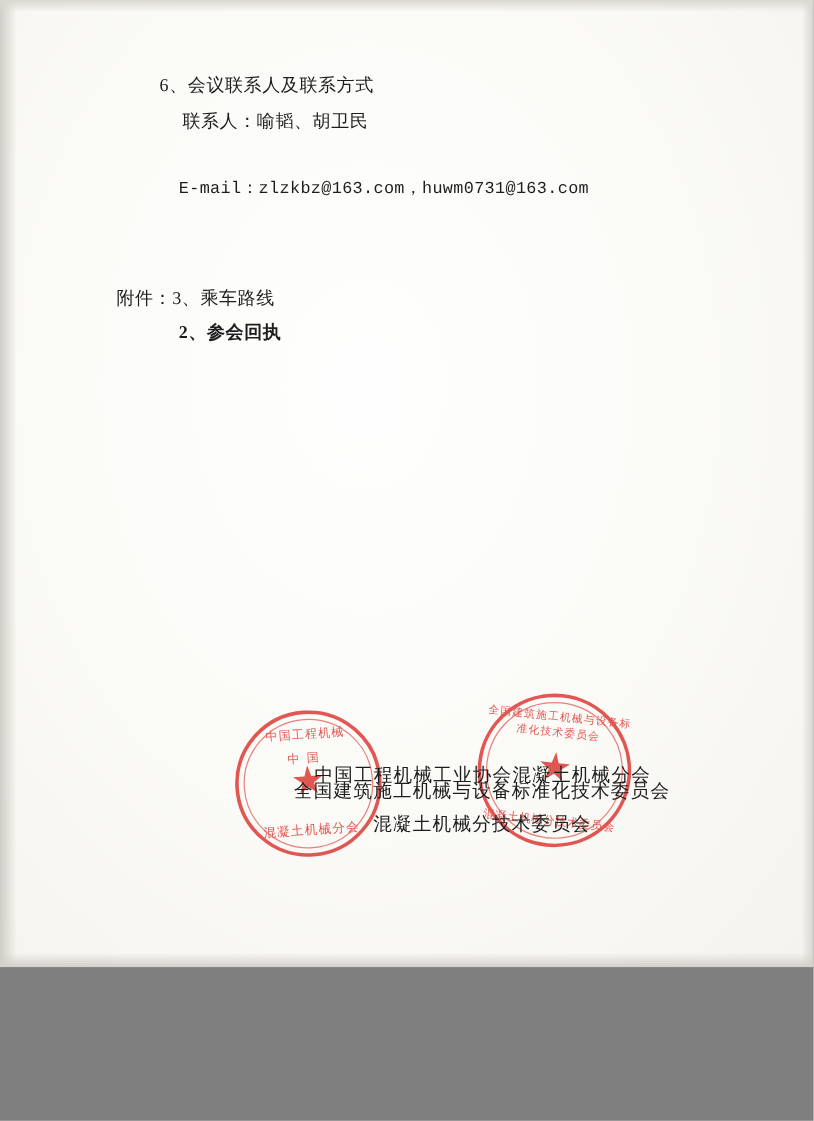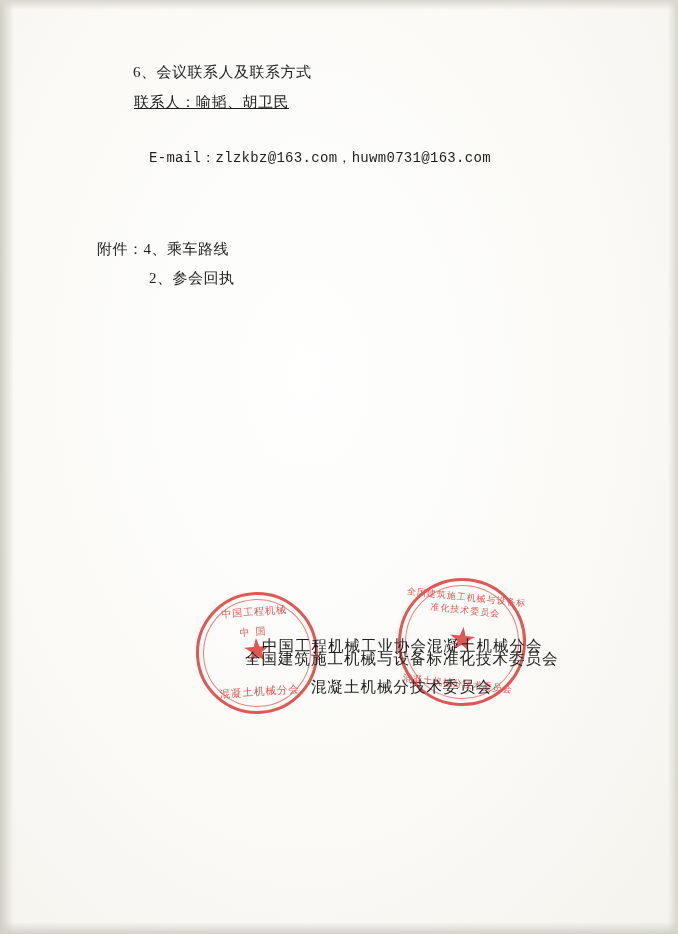--- a/index.html
+++ b/index.html
@@ -3,21 +3,21 @@
 <meta charset="utf-8">
 <style>
   html, body {
     margin: 0;
     padding: 0;
     background: #7f7f7f;
   }
   .page {
     position: relative;
     width: 678px;
-    height: 934px;
+    height: 806px;
     background: #fbfbf9;
     overflow: hidden;
     font-family: "Liberation Serif", serif;
     color: #1d1d1d;
   }
   
   .paper-tint {
     position: absolute;
     inset: 0;
     background:
@@ -157,28 +157,28 @@
   <div class="paper-tint"></div>
   <div class="edge-left"></div>
   <div class="edge-right"></div>
   <div class="edge-top"></div>
   <div class="edge-bottom"></div>
 
   <div class="content">
 
     <div class="line cn" style="left:133px; top:63px;">6、会议联系人及联系方式</div>
 
-    <div class="line cn" style="left:134px; top:93px;text-decoration:underline;">联系人：喻韬、胡卫民</div>
+    <div class="line cn" style="left:152px; top:93px;">联系人：喻韬、胡卫民</div>
 
 
     <div class="line mono" style="left:149px; top:150px;text-align:right;">E-mail：zlzkbz@163.com，huwm0731@163.com</div>
 
-    <div class="line cn" style="left:97px; top:240px;">附件：4、乘车路线</div>
-
-    <div class="line cn" style="left:149px; top:269px;">2、参会回执</div>
+    <div class="line cn" style="left:97px; top:240px;">附件：3、乘车路线</div>
+
+    <div class="line cn" style="left:149px; top:269px;font-weight:bold;">2、参会回执</div>
 
     <div class="seal seal-left">
       <div class="seal-inner-ring"></div>
       <div class="seal-arc">中国工程机械</div>
       <div class="seal-mid">中国</div>
       <div class="seal-star"></div>
       <div class="seal-bottom">混凝土机械分会</div>
     </div>
 
     <div class="seal seal-right">

